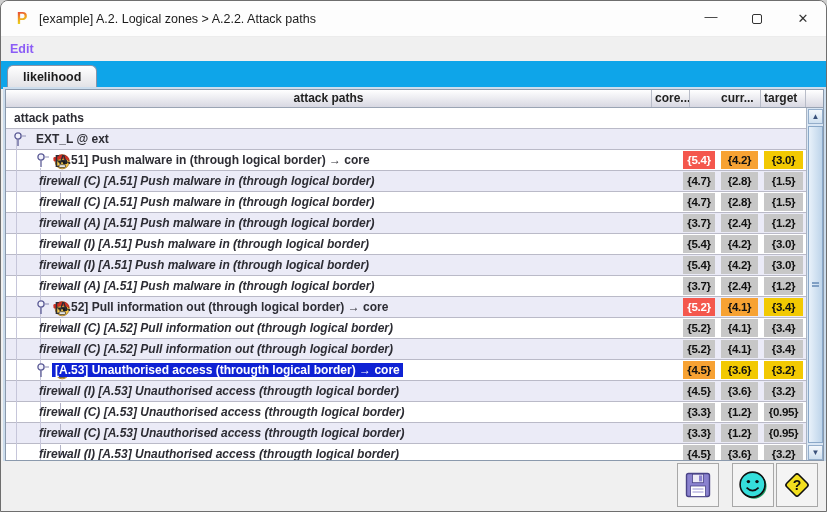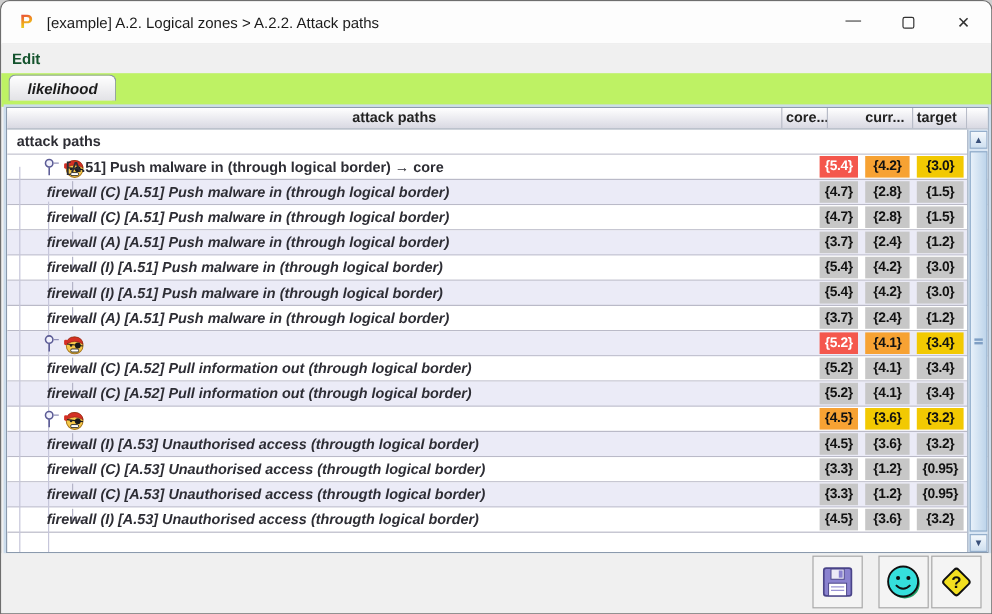--- a/index.html
+++ b/index.html
@@ -27,24 +27,24 @@
   .win-controls { margin-left:auto; display:flex; height:100%; }
   .win-btn {
     width:46px; height:100%; display:flex; align-items:center; justify-content:center;
     color:#333; font-size:13px; cursor:default;
   }
   .win-btn .maxbox { width:10px; height:10px; border:1.2px solid #333; border-radius:2px; }
   .win-btn.min span.glyph { margin-top:-4px; }
 
   
   .menubar { height:24px; background:#f0f0f0; display:flex; align-items:center; }
-  .menu-item { font-size:12.5px; font-weight:bold; color:#14532d; padding:2px 9px; }
-
-  
-  .tabbar { height:28px; background:#bef264; display:flex; align-items:flex-start; padding-left:6px;font-style:italic; }
+  .menu-item { font-size:12.5px; font-weight:bold; color:#8b5cf6; padding:2px 9px; }
+
+  
+  .tabbar { height:28px; background:#0ea5e9; display:flex; align-items:center; padding-left:6px; }
   .tab {
     font-size:12.5px; font-weight:bold; color:#1b1b1b;
     padding:4px 15px 3px 15px; margin-right:2px;
     border:1px solid #8a94a8; border-bottom:none;
     border-radius:6px 6px 0 0;
     background:linear-gradient(#ffffff,#e2e2e6);
     position:relative; top:1px;
   }
   .tab.selected { background:linear-gradient(#dcebfa,#bcd6ee); padding-top:5px;margin-top:45px; }
 
@@ -156,20 +156,31 @@
     <div class="tbody" id="tbody">
       <div class="guide" style="left:10px; top:31px; bottom:0;"></div>
       <div class="guide" style="left:34px; top:60px; bottom:0;"></div>
     <div class="row">
           <div class="treecell lv0"><span class="label">attack paths</span></div>
           <div class="vcell "></div>
           <div class="vcell c2"></div>
           <div class="vcell c3"></div>
           <div style="width: 17px;"></div>
         </div>
+        <div class="row alt">
+          <div class="treecell lv1"><span class="expander e1"><svg width="16" height="17" viewBox="0 0 16 17">
+                <circle cx="6" cy="5" r="3.1" fill="#f2f2fc" stroke="#5c5c96" stroke-width="1.3"></circle>
+                <line x1="6" y1="8.4" x2="6" y2="15" stroke="#5c5c96" stroke-width="1.3"></line>
+                <line x1="9.4" y1="5" x2="14" y2="5" stroke="#9090b8" stroke-width="1.1"></line>
+              </svg></span><span class="label">EXT_L @ ext</span></div>
+          <div class="vcell "></div>
+          <div class="vcell c2"></div>
+          <div class="vcell c3"></div>
+          <div style="width: 17px;"></div>
+        </div>
         <div class="row">
           <div class="treecell lv2"><span class="expander e2"><svg width="16" height="17" viewBox="0 0 16 17">
                 <circle cx="6" cy="5" r="3.1" fill="#f2f2fc" stroke="#5c5c96" stroke-width="1.3"></circle>
                 <line x1="6" y1="8.4" x2="6" y2="15" stroke="#5c5c96" stroke-width="1.3"></line>
                 <line x1="9.4" y1="5" x2="14" y2="5" stroke="#9090b8" stroke-width="1.1"></line>
               </svg></span><span class="attacker"><svg width="18" height="18" viewBox="0 0 17 17">
                 <circle cx="8.7" cy="9.3" r="6.6" fill="#f6c94a" stroke="#a8761a" stroke-width="0.8"></circle>
                 <path d="M2.1 8.6 Q2.6 2.4 8.7 2.6 Q14.8 2.8 15.3 8.4 L13.6 7.4 Q8.7 4.8 3.6 7.6 Z" fill="#d43024" stroke="#8d1d14" stroke-width="0.5"></path>
                 <rect x="0.4" y="4.8" width="2.8" height="4.2" rx="1.1" fill="#d43024"></rect>
                 <line x1="2.8" y1="8.2" x2="15.2" y2="9.8" stroke="#1a1a1a" stroke-width="0.9"></line>
@@ -272,21 +283,21 @@
                 <line x1="6" y1="8.4" x2="6" y2="15" stroke="#5c5c96" stroke-width="1.3"></line>
                 <line x1="9.4" y1="5" x2="14" y2="5" stroke="#9090b8" stroke-width="1.1"></line>
               </svg></span><span class="attacker"><svg width="18" height="18" viewBox="0 0 17 17">
                 <circle cx="8.7" cy="9.3" r="6.6" fill="#f6c94a" stroke="#a8761a" stroke-width="0.8"></circle>
                 <path d="M2.1 8.6 Q2.6 2.4 8.7 2.6 Q14.8 2.8 15.3 8.4 L13.6 7.4 Q8.7 4.8 3.6 7.6 Z" fill="#d43024" stroke="#8d1d14" stroke-width="0.5"></path>
                 <rect x="0.4" y="4.8" width="2.8" height="4.2" rx="1.1" fill="#d43024"></rect>
                 <line x1="2.8" y1="8.2" x2="15.2" y2="9.8" stroke="#1a1a1a" stroke-width="0.9"></line>
                 <circle cx="11.2" cy="9.4" r="2.3" fill="#1a1a1a"></circle>
                 <circle cx="5.9" cy="9.3" r="1" fill="#222222"></circle>
                 <rect x="5.6" y="12.1" width="6.2" height="2.4" rx="1" fill="#ffffff" stroke="#222222" stroke-width="0.7"></rect>
-              </svg></span></div>
+              </svg></span><span class="label">[A.52] Pull information out (through logical border) → core</span></div>
           <div class="vcell ">
             <span class="vchip v-red">{5.2}</span>
           </div>
           <div class="vcell c2">
             <span class="vchip v-orange">{4.1}</span>
           </div>
           <div class="vcell c3">
             <span class="vchip v-yellow">{3.4}</span>
           </div>
           <div style="width: 17px;"></div>
@@ -323,21 +334,21 @@
                 <line x1="6" y1="8.4" x2="6" y2="15" stroke="#5c5c96" stroke-width="1.3"></line>
                 <line x1="9.4" y1="5" x2="14" y2="5" stroke="#9090b8" stroke-width="1.1"></line>
               </svg></span><span class="attacker"><svg width="18" height="18" viewBox="0 0 17 17">
                 <circle cx="8.7" cy="9.3" r="6.6" fill="#f6c94a" stroke="#a8761a" stroke-width="0.8"></circle>
                 <path d="M2.1 8.6 Q2.6 2.4 8.7 2.6 Q14.8 2.8 15.3 8.4 L13.6 7.4 Q8.7 4.8 3.6 7.6 Z" fill="#d43024" stroke="#8d1d14" stroke-width="0.5"></path>
                 <rect x="0.4" y="4.8" width="2.8" height="4.2" rx="1.1" fill="#d43024"></rect>
                 <line x1="2.8" y1="8.2" x2="15.2" y2="9.8" stroke="#1a1a1a" stroke-width="0.9"></line>
                 <circle cx="11.2" cy="9.4" r="2.3" fill="#1a1a1a"></circle>
                 <circle cx="5.9" cy="9.3" r="1" fill="#222222"></circle>
                 <rect x="5.6" y="12.1" width="6.2" height="2.4" rx="1" fill="#ffffff" stroke="#222222" stroke-width="0.7"></rect>
-              </svg></span></div>
+              </svg></span><span class="label sel">[A.53] Unauthorised access (througth logical border) → core</span></div>
           <div class="vcell ">
             <span class="vchip v-orange">{4.5}</span>
           </div>
           <div class="vcell c2">
             <span class="vchip v-yellow">{3.6}</span>
           </div>
           <div class="vcell c3">
             <span class="vchip v-yellow">{3.2}</span>
           </div>
           <div style="width: 17px;"></div>

